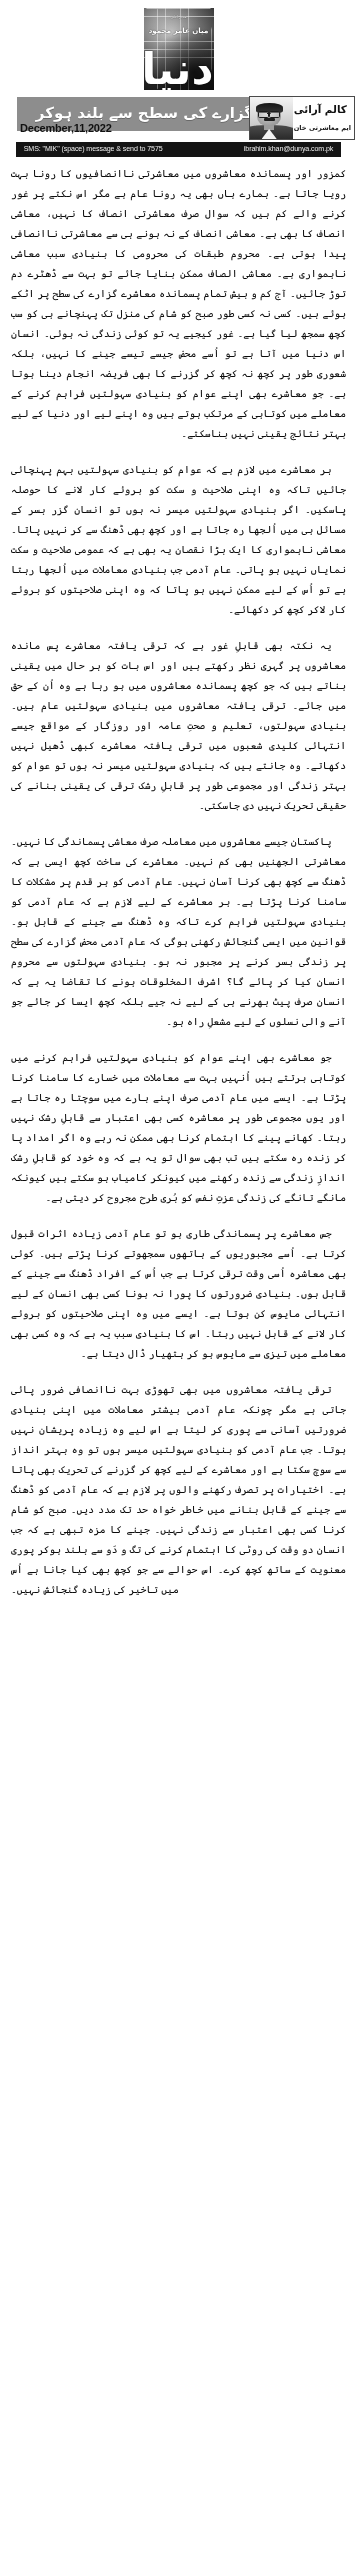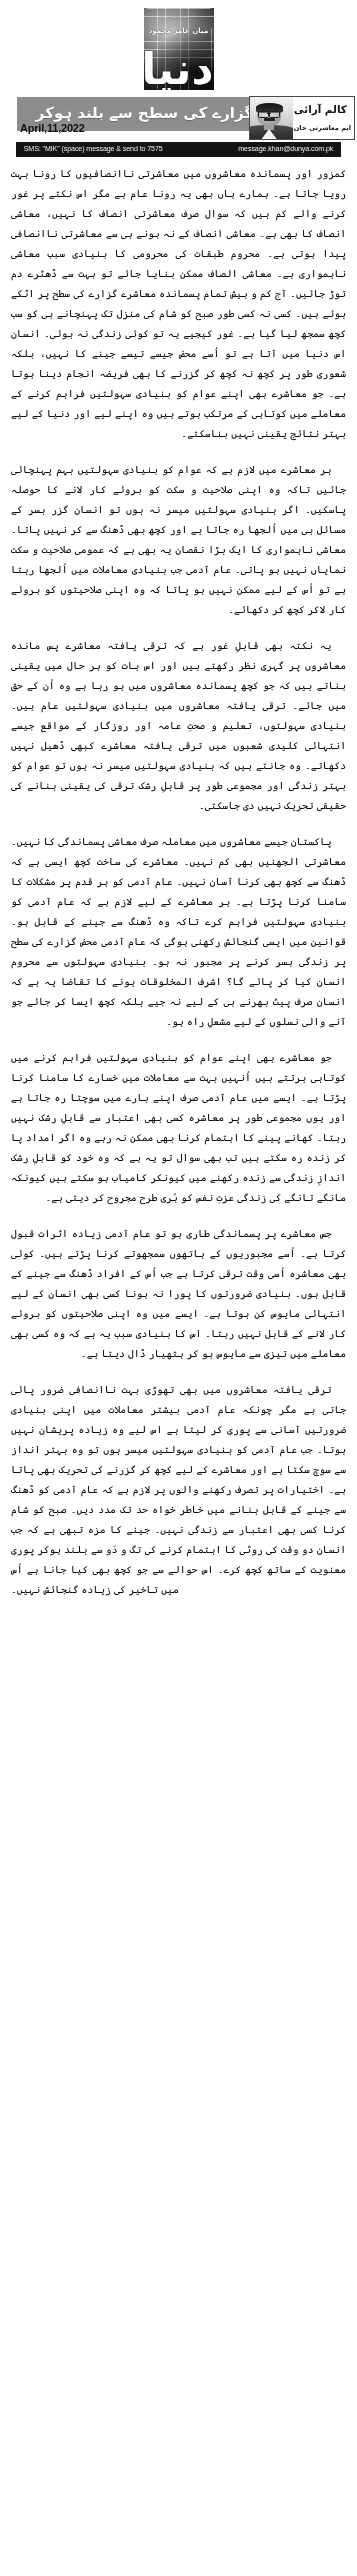--- a/index.html
+++ b/index.html
@@ -291,21 +291,21 @@
     <div class="globe-shade"></div>
     <div class="logo-tag">مدیر اعلیٰ</div>
     <div class="logo-sub">میاں عامر محمود</div>
     <div class="logo-wordmark">دنیا</div>
   </div>
 </div>
 
 <div class="headline-band">
   <div class="band-gray"></div>
   <div class="headline-text">گزارے کی سطح سے بلند ہوکر</div>
-  <div class="date-stamp">April,11,2022</div>
+  <div class="date-stamp">December,11,2022</div>
 
   <div class="author-block">
     <div class="author-names">
       <div class="column-name">کالم آرائی</div>
       <div class="author-name">ایم معاشرتی خان</div>
     </div>
     <div class="author-photo">
       <div class="ap-bg"></div>
       <div class="ap-suit"></div>
       <div class="ap-neck"></div>
@@ -317,21 +317,21 @@
           <b></b>
           <i></i>
         </div>
       <div class="ap-stache"></div>
     </div>
   </div>
 </div>
 
 <div class="contact-bar">
   <span class="sms-text">SMS: "MIK" (space) message &amp; send to 7575</span>
-  <span class="email-text">message.khan@dunya.com.pk</span>
+  <span class="email-text">ibrahim.khan@dunya.com.pk</span>
 </div>
 
 <div class="article">
   <p>کمزور اور پسماندہ معاشروں میں معاشرتی ناانصافیوں کا رونا بہت رویا جاتا ہے۔ ہمارے ہاں بھی یہ رونا عام ہے مگر اس نکتے پر غور کرنے والے کم ہیں کہ سوال صرف معاشرتی انصاف کا نہیں، معاشی انصاف کا بھی ہے۔ معاشی انصاف کے نہ ہونے ہی سے معاشرتی ناانصافی پیدا ہوتی ہے۔ محروم طبقات کی محرومی کا بنیادی سبب معاشی ناہمواری ہے۔ معاشی الصاف ممکن بنایا جائے تو بہت سے ڈھٹرے دم توڑ جائیں۔ آج کم و بیش تمام پسماندہ معاشرے گزارے کی سطح پر اٹکے ہوئے ہیں۔ کسی نہ کسی طور صبح کو شام کی منزل تک پہنچانے ہی کو سب کچھ سمجھ لیا گیا ہے۔ غور کیجیے یہ تو کوئی زندگی نہ ہوئی۔ انسان اس دنیا میں آتا ہے تو اُسے محض جیسے تیسے جینے کا نہیں، بلکہ شعوری طور پر کچھ نہ کچھ کر گزرنے کا بھی فریضہ انجام دینا ہوتا ہے۔ جو معاشرے بھی اپنے عوام کو بنیادی سہولتیں فراہم کرنے کے معاملے میں کوتاہی کے مرتکب ہوتے ہیں وہ اپنے لیے اور دنیا کے لیے بہتر نتائج یقینی نہیں بناسکتے۔</p>
   <p class="indent">ہر معاشرے میں لازم ہے کہ عوام کو بنیادی سہولتیں بہم پہنچائی جائیں تاکہ وہ اپنی صلاحیت و سکت کو بروئے کار لانے کا حوصلہ پاسکیں۔ اگر بنیادی سہولتیں میسر نہ ہوں تو انسان گزر بسر کے مسائل ہی میں اُلجھا رہ جاتا ہے اور کچھ بھی ڈھنگ سے کر نہیں پاتا۔ معاشی ناہمواری کا ایک بڑا نقصان یہ بھی ہے کہ عمومی صلاحیت و سکت نمایاں نہیں ہو پاتی۔ عام آدمی جب بنیادی معاملات میں اُلجھا رہتا ہے تو اُس کے لیے ممکن نہیں ہو پاتا کہ وہ اپنی صلاحیتوں کو بروئے کار لاکر کچھ کر دکھائے۔</p>
   <p class="indent">یہ نکتہ بھی قابلِ غور ہے کہ ترقی یافتہ معاشرے پس ماندہ معاشروں پر گہری نظر رکھتے ہیں اور اس بات کو ہر حال میں یقینی بناتے ہیں کہ جو کچھ پسماندہ معاشروں میں ہو رہا ہے وہ اُن کے حق میں جائے۔ ترقی یافتہ معاشروں میں بنیادی سہولتیں عام ہیں۔ بنیادی سہولتوں، تعلیم و صحتِ عامہ اور روزگار کے مواقع جیسے انتہائی کلیدی شعبوں میں ترقی یافتہ معاشرے کبھی ڈھیل نہیں دکھاتے۔ وہ جانتے ہیں کہ بنیادی سہولتیں میسر نہ ہوں تو عوام کو بہتر زندگی اور مجموعی طور پر قابلِ رشک ترقی کی یقینی بنانے کی حقیقی تحریک نہیں دی جاسکتی۔</p>
   <p class="indent">پاکستان جیسے معاشروں میں معاملہ صرف معاشی پسماندگی کا نہیں۔ معاشرتی الجھنیں بھی کم نہیں۔ معاشرے کی ساخت کچھ ایسی ہے کہ ڈھنگ سے کچھ بھی کرنا آسان نہیں۔ عام آدمی کو ہر قدم پر مشکلات کا سامنا کرنا پڑتا ہے۔ ہر معاشرے کے لیے لازم ہے کہ عام آدمی کو بنیادی سہولتیں فراہم کرے تاکہ وہ ڈھنگ سے جینے کے قابل ہو۔ قوانین میں ایسی گنجائش رکھنی ہوگی کہ عام آدمی محض گزارے کی سطح پر زندگی بسر کرنے پر مجبور نہ ہو۔ بنیادی سہولتوں سے محروم انسان کیا کر پائے گا؟ اشرف المخلوقات ہونے کا تقاضا یہ ہے کہ انسان صرف پیٹ بھرنے ہی کے لیے نہ جیے بلکہ کچھ ایسا کر جائے جو آنے والی نسلوں کے لیے مشعلِ راہ ہو۔</p>
   <p class="indent">جو معاشرے بھی اپنے عوام کو بنیادی سہولتیں فراہم کرنے میں کوتاہی برتتے ہیں اُنہیں بہت سے معاملات میں خسارے کا سامنا کرنا پڑتا ہے۔ ایسے میں عام آدمی صرف اپنے بارے میں سوچتا رہ جاتا ہے اور یوں مجموعی طور پر معاشرہ کسی بھی اعتبار سے قابلِ رشک نہیں رہتا۔ کھانے پینے کا اہتمام کرنا بھی ممکن نہ رہے وہ اگر امداد پا کر زندہ رہ سکتے ہیں تب بھی سوال تو یہ ہے کہ وہ خود کو قابلِ رشک اندازِ زندگی سے زندہ رکھنے میں کیونکر کامیاب ہو سکتے ہیں کیونکہ مانگے تانگے کی زندگی عزتِ نفس کو بُری طرح مجروح کر دیتی ہے۔</p>
   <p class="indent">جس معاشرے پر پسماندگی طاری ہو تو عام آدمی زیادہ اثرات قبول کرتا ہے۔ اُسے مجبوریوں کے ہاتھوں سمجھوتے کرنا پڑتے ہیں۔ کوئی بھی معاشرہ اُسی وقت ترقی کرتا ہے جب اُس کے افراد ڈھنگ سے جینے کے قابل ہوں۔ بنیادی ضرورتوں کا پورا نہ ہونا کسی بھی انسان کے لیے انتہائی مایوس کن ہوتا ہے۔ ایسے میں وہ اپنی صلاحیتوں کو بروئے کار لانے کے قابل نہیں رہتا۔ اس کا بنیادی سبب یہ ہے کہ وہ کسی بھی معاملے میں تیزی سے مایوس ہو کر ہتھیار ڈال دیتا ہے۔</p>
   <p class="indent last">ترقی یافتہ معاشروں میں بھی تھوڑی بہت ناانصافی ضرور پائی جاتی ہے مگر چونکہ عام آدمی بیشتر معاملات میں اپنی بنیادی ضرورتیں آسانی سے پوری کر لیتا ہے اس لیے وہ زیادہ پریشان نہیں ہوتا۔ جب عام آدمی کو بنیادی سہولتیں میسر ہوں تو وہ بہتر انداز سے سوچ سکتا ہے اور معاشرے کے لیے کچھ کر گزرنے کی تحریک بھی پاتا ہے۔ اختیارات پر تصرف رکھنے والوں پر لازم ہے کہ عام آدمی کو ڈھنگ سے جینے کے قابل بنانے میں خاطر خواہ حد تک مدد دیں۔ صبح کو شام کرنا کسی بھی اعتبار سے زندگی نہیں۔ جینے کا مزہ تبھی ہے کہ جب انسان دو وقت کی روٹی کا اہتمام کرنے کی تگ و دَو سے بلند ہوکر پوری معنویت کے ساتھ کچھ کرے۔ اس حوالے سے جو کچھ بھی کیا جانا ہے اُس میں تاخیر کی زیادہ گنجائش نہیں۔</p>

